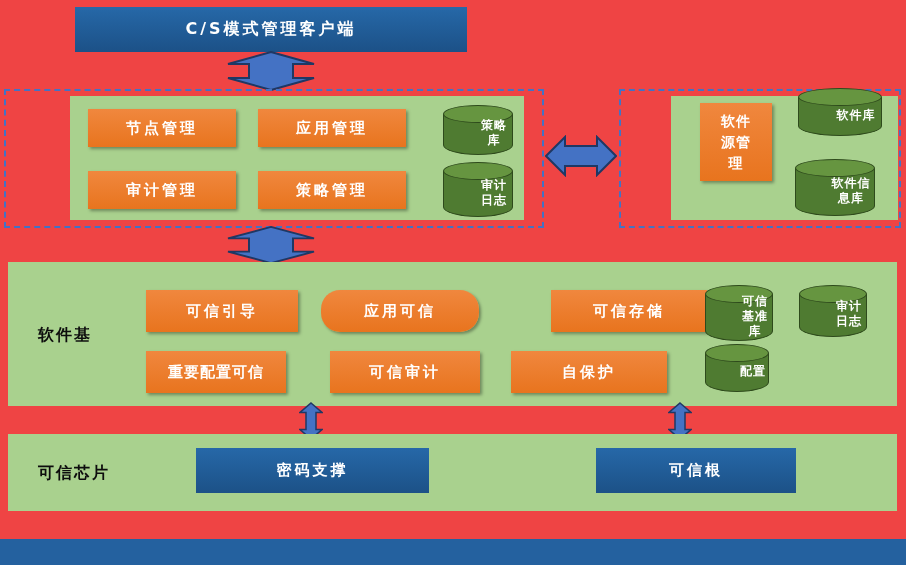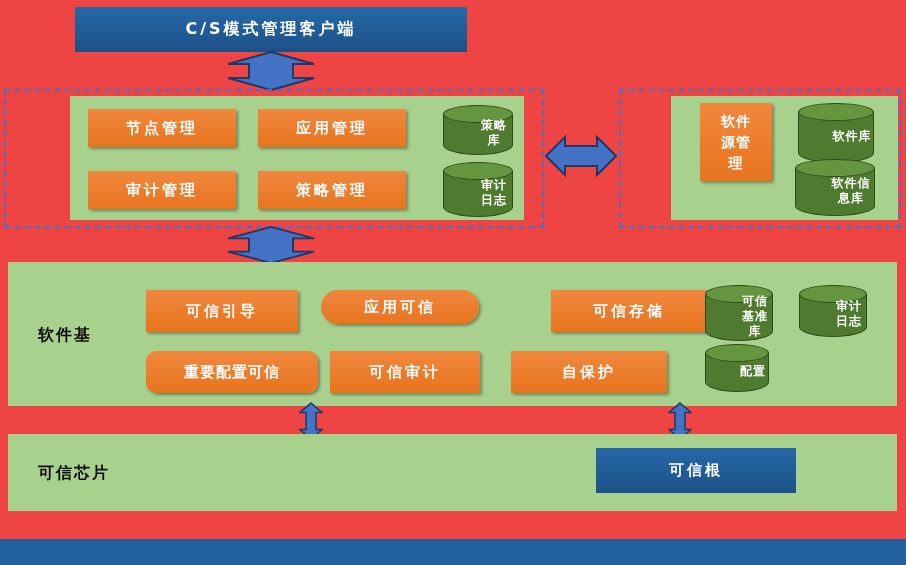--- a/index.html
+++ b/index.html
@@ -102,21 +102,21 @@
   <div class="abs dashed-region" style="left:619px; top:89px; width:282px; height:139px;"></div>
 
   <div class="abs green-panel" style="left:671px; top:96px; width:227px; height:124px;"></div>
 
   <div class="abs orange-box" style="left:700px; top:103px; width:72px; height:78px; font-size:14px; letter-spacing:1px; line-height:1.5;">
     <span>软件
 源管
 理</span>
   </div>
 
-  <div class="cyl" style="left:798px; top:103px; width:76px; height:60px;">
+  <div class="cyl" style="left:798px; top:88px; width:76px; height:48px;padding-left:8px;">
     <div class="body"></div>
     <div class="top"></div>
     <div class="cyl-label">软件库</div>
   </div>
   <div class="cyl" style="left:795px; top:159px; width:80px; height:57px;">
     <div class="body"></div>
     <div class="top"></div>
     <div class="cyl-label">软件信
 息库</div>
   </div>
@@ -126,27 +126,27 @@
       <polygon points="45,1 88,13 67,13 67,27 88,27 45,39 2,27 23,27 23,13 2,13" fill="#4472C4" stroke="#1F3864" stroke-width="2"></polygon>
     </svg>
   </div>
 
   <div class="abs green-panel" style="left:8px; top:262px; width:889px; height:144px;"></div>
   <div class="abs panel-label" style="left:38px; top:325px;">软件基</div>
 
   <div class="abs orange-box" style="left:146px; top:290px; width:152px; height:42px;">
     <span>可信引导</span>
   </div>
-  <div class="abs orange-box" style="left:321px; top:290px; width:158px; height:34px;border-radius:19px;">
+  <div class="abs orange-box" style="left:321px; top:290px; width:158px; height:42px;border-radius:19px;">
     <span>应用可信</span>
   </div>
   <div class="abs orange-box" style="left:511px; top:290px; width:156px; height:42px;margin-left:40px;">
     <span>可信存储</span>
   </div>
-  <div class="abs orange-box" style="left:146px; top:351px; width:172px; height:42px; letter-spacing:1px;border-radius:10px;">
+  <div class="abs orange-box" style="left:146px; top:351px; width:140px; height:42px; letter-spacing:1px;">
     <span>重要配置可信</span>
   </div>
   <div class="abs orange-box" style="left:330px; top:351px; width:150px; height:42px;">
     <span>可信审计</span>
   </div>
   <div class="abs orange-box" style="left:511px; top:351px; width:156px; height:42px;">
     <span>自保护</span>
   </div>
 
   <div class="cyl" style="left:705px; top:285px; width:68px; height:56px;">
@@ -174,19 +174,22 @@
   </div>
   <div class="abs arrow" style="left:668px; top:402px; width:24px; height:38px;">
     <svg viewBox="0 0 24 40" preserveAspectRatio="none">
       <polygon points="12,1 23,11 17,11 17,29 23,29 12,39 1,29 7,29 7,11 1,11" fill="#4472C4" stroke="#1F3864" stroke-width="1.5"></polygon>
     </svg>
   </div>
 
   <div class="abs green-panel" style="left:8px; top:434px; width:889px; height:77px;"></div>
   <div class="abs panel-label" style="left:38px; top:463px;">可信芯片</div>
 
+  <div class="abs blue-box" style="left:196px; top:448px; width:233px; height:45px; font-size:15px;">
+    <span>密码支撑</span>
+  </div>
   <div class="abs blue-box" style="left:596px; top:448px; width:200px; height:45px; font-size:15px;">
     <span>可信根</span>
   </div>
 
   <div class="abs" style="left:0; top:539px; width:906px; height:26px; background:#24619F;"></div>
 
 </div>
 
 </body></html>

